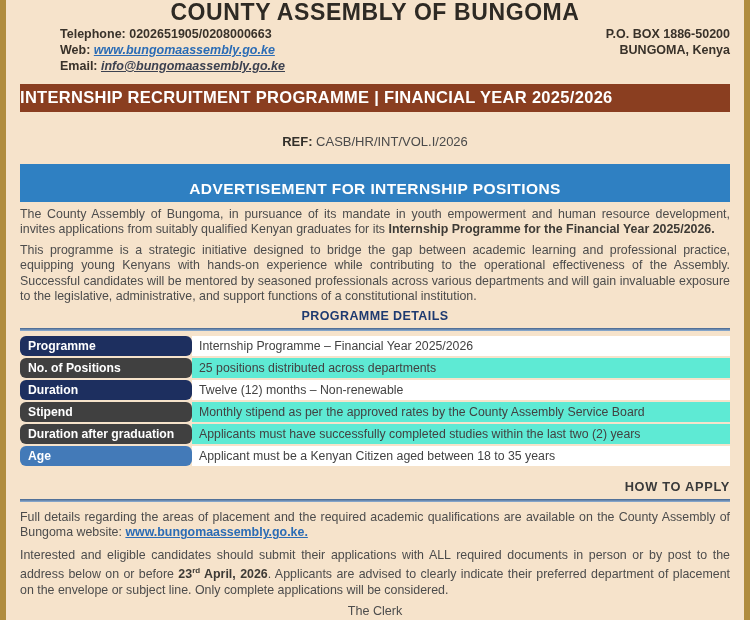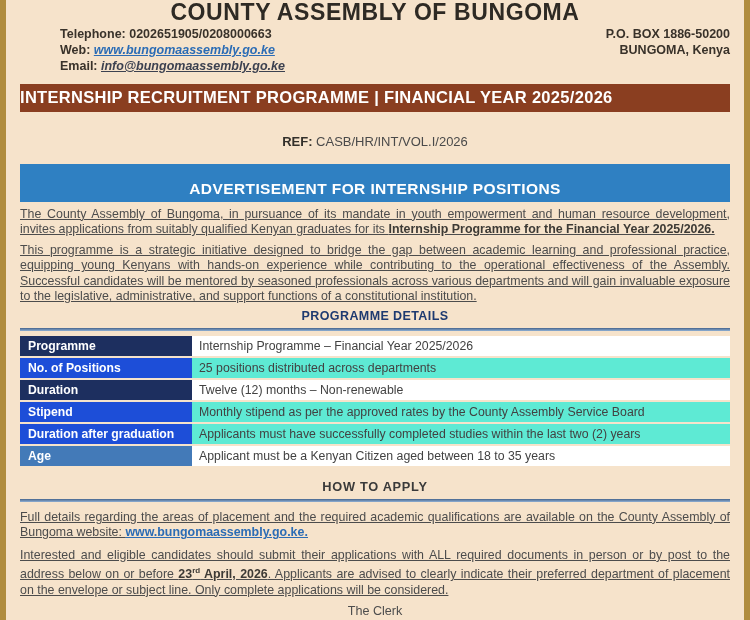--- a/index.html
+++ b/index.html
@@ -78,36 +78,35 @@
     padding: 16px 0 4px;
   }
 
   
   .para {
     margin-top: 5px;
     font-size: 12.4px;
     line-height: 15.5px;
     color: #4c4c4c;
     text-align: justify;
-    text-decoration: underline;
   }
   .bold-dark { font-weight: bold; color: #3d3a35; }
 
   
   .section-heading-navy {
     margin-top: 4px;
     text-align: center;
     font-weight: bold;
     font-size: 12.5px;
     letter-spacing: 0.4px;
     color: #1e3a70;
   }
   .section-heading-dark {
     margin-top: 13px;
-    text-align: center;
+    text-align: right;
     font-weight: bold;
     font-size: 12.8px;
     letter-spacing: 0.7px;
     color: #3a3a3a;
   }
   .hr-blue {
     margin-top: 5px;
     height: 3px;
     background: linear-gradient(#46648c, #8fb0d4);
   }
@@ -119,30 +118,31 @@
     border-bottom: 2px solid #f6e3cb;
   }
   .t-row:last-child { border-bottom: none; }
   .t-label {
     flex: 0 0 172px;
     color: #ffffff;
     font-weight: bold;
     font-size: 12.2px;
     line-height: 14px;
     padding: 3px 4px 3px 8px;
+    border-radius: 6px;
   }
   .t-value {
     flex: 1;
     font-size: 12.3px;
     line-height: 14px;
     color: #424242;
     padding: 3px 4px 3px 7px;
   }
   .lbl-dark  { background: #1d2f5f; }
-  .lbl-med   { background: #1d4ed8; }
+  .lbl-med   { background: #404040; }
   .lbl-med2  { background: #437ab8; }
   .val-white      { background: #ffffff; }
   .val-blue       { background: #5eead4; }
   .val-blue-light { background: #5eead4; }
 
   .link-blue-bold {
     color: #2b6cb5;
     font-weight: bold;
     text-decoration: underline;
     cursor: pointer;

